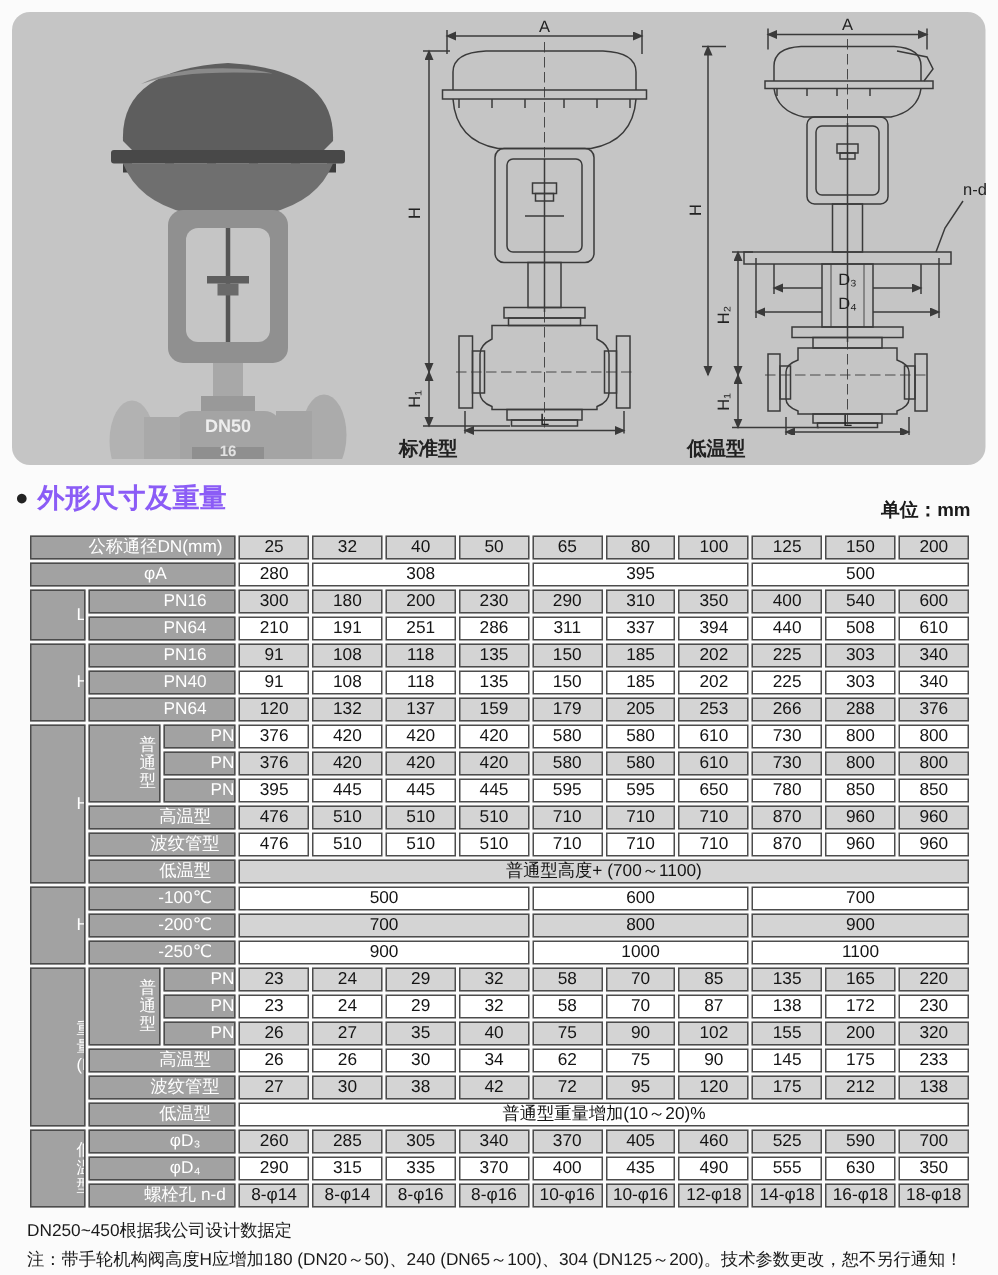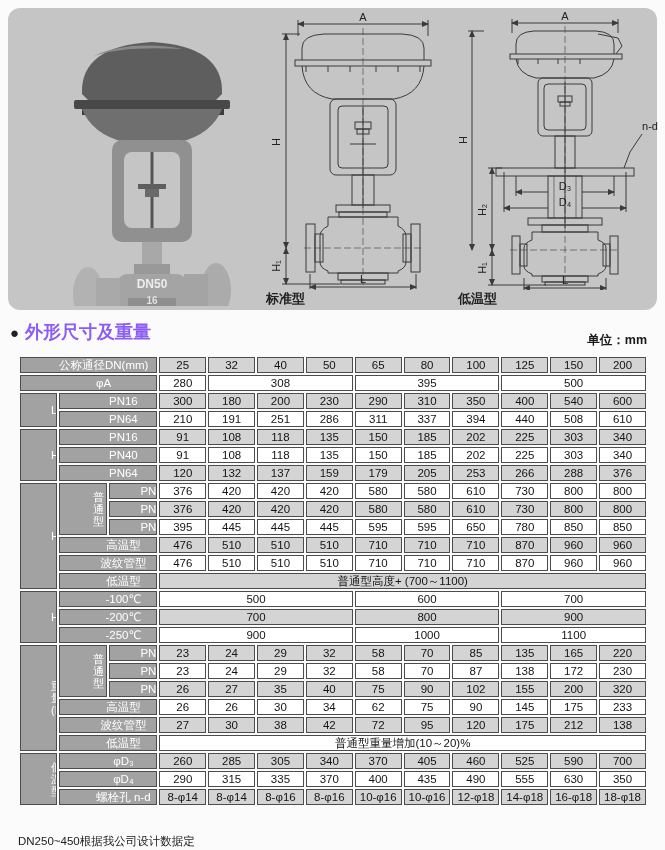--- a/index.html
+++ b/index.html
@@ -35,21 +35,21 @@
   }
   th,td{
     border:1px solid #4c4c4c;height:14px;padding:0;text-align:center;
     vertical-align:middle;font-size:11.5px;overflow:hidden;line-height:1.05;
   }
   th{background:#a2a2a2;color:#ffffff;font-weight:normal;padding-left:30px;}
   tr.odd td{background:#d4d4d4;}
   tr.even td{background:#ffffff;}
   .vert{white-space:pre-line;line-height:1.12;font-size:11px;}
   
-  .notes{position:absolute;left:18px;top:812px;width:635px;margin-top:20px;}
+  .notes{position:absolute;left:18px;top:812px;width:635px;}
   .note-line{font-size:11.5px;color:#1a1a1a;line-height:1.65;}
 </style>
 </head>
 <body>
 
 <div class="panel">
 
   <div class="fig photo">
     <svg width="200" height="290" viewBox="0 0 200 290">
 
@@ -554,13 +554,14 @@
           <td>14-φ18</td>
           <td>16-φ18</td>
           <td>18-φ18</td>
         </tr>
       </tbody>
   </table>
 </div>
 
 <div class="notes">
   <div class="note-line">DN250~450根据我公司设计数据定</div>
+  <div class="note-line">注：带手轮机构阀高度H应增加180 (DN20～50)、240 (DN65～100)、304 (DN125～200)。技术参数更改，恕不另行通知！</div>
 </div>
 
 </body></html>

